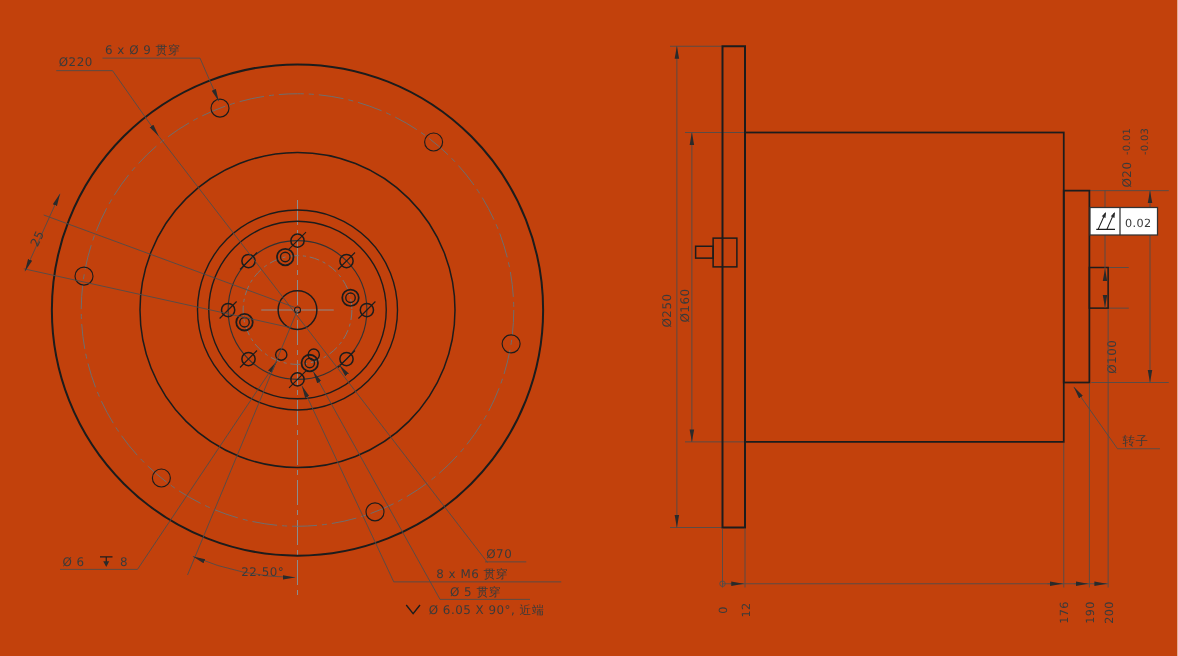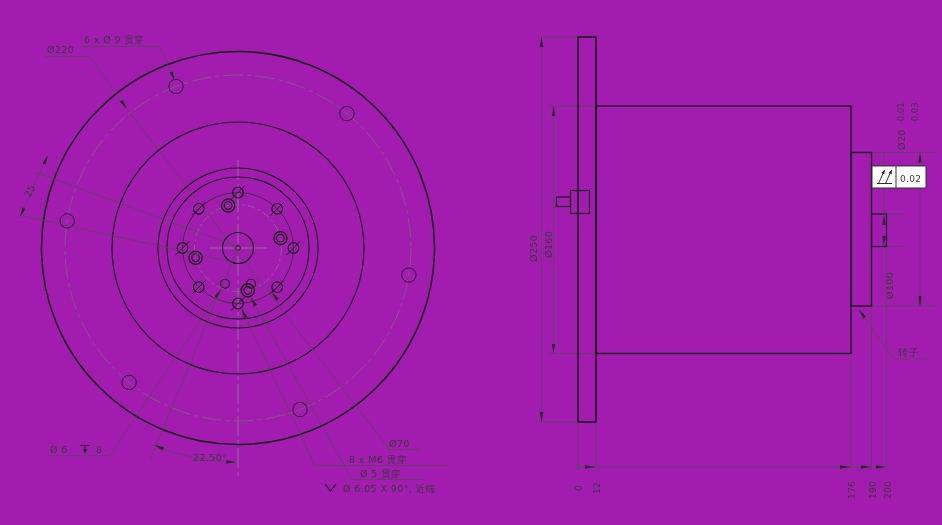--- a/index.html
+++ b/index.html
@@ -1,16 +1,16 @@
 <!DOCTYPE html>
 <html><head>
 <meta charset="utf-8">
 <style>
   html,body{margin:0;padding:0;background:#fff;}
-  .stage{position:relative;width:942px;height:525px;background:#a21caf;overflow:hidden;}
+  .stage{position:relative;width:942px;height:525px;background:#c2410c;overflow:hidden;}
   svg{display:block;}
   text{font-family:"DejaVu Sans", sans-serif; fill:#3a3a3a;}
   .t10{font-size:10px;letter-spacing:.4px;}
   .t95{font-size:9.5px;letter-spacing:.4px;}
   .t9{font-size:9px;letter-spacing:.3px;}
   .t8{font-size:8px;letter-spacing:.2px;}
   .ln{stroke:#1c1c1c;fill:none;}
   .w16{stroke-width:1.6;}
   .w14{stroke-width:1.4;}
   .w12{stroke-width:1.2;}

